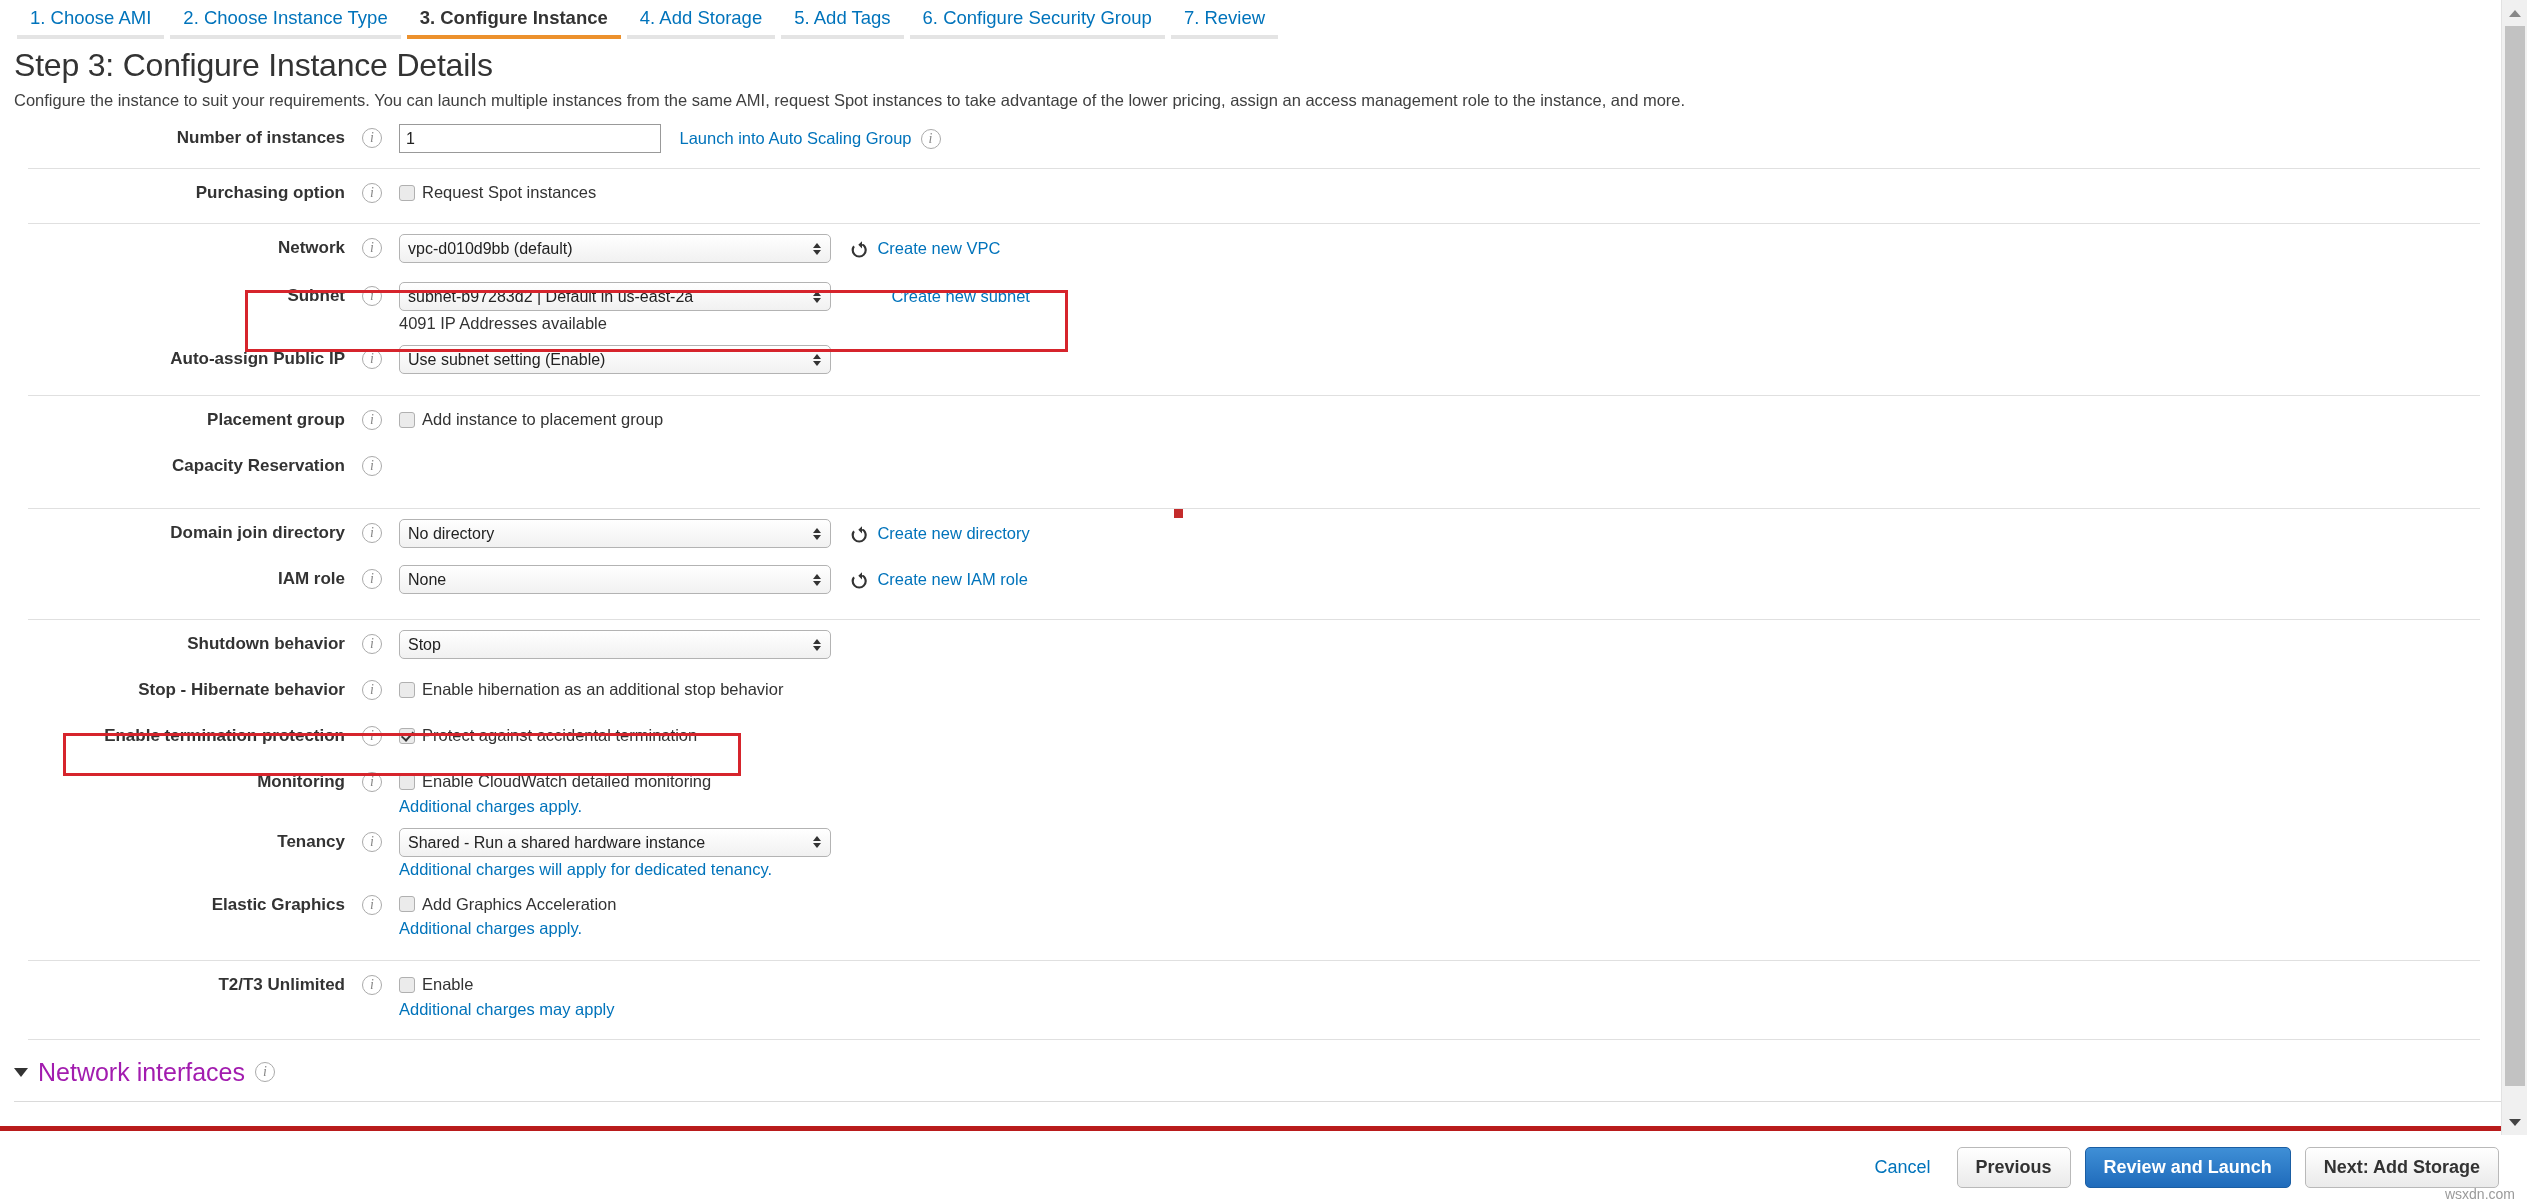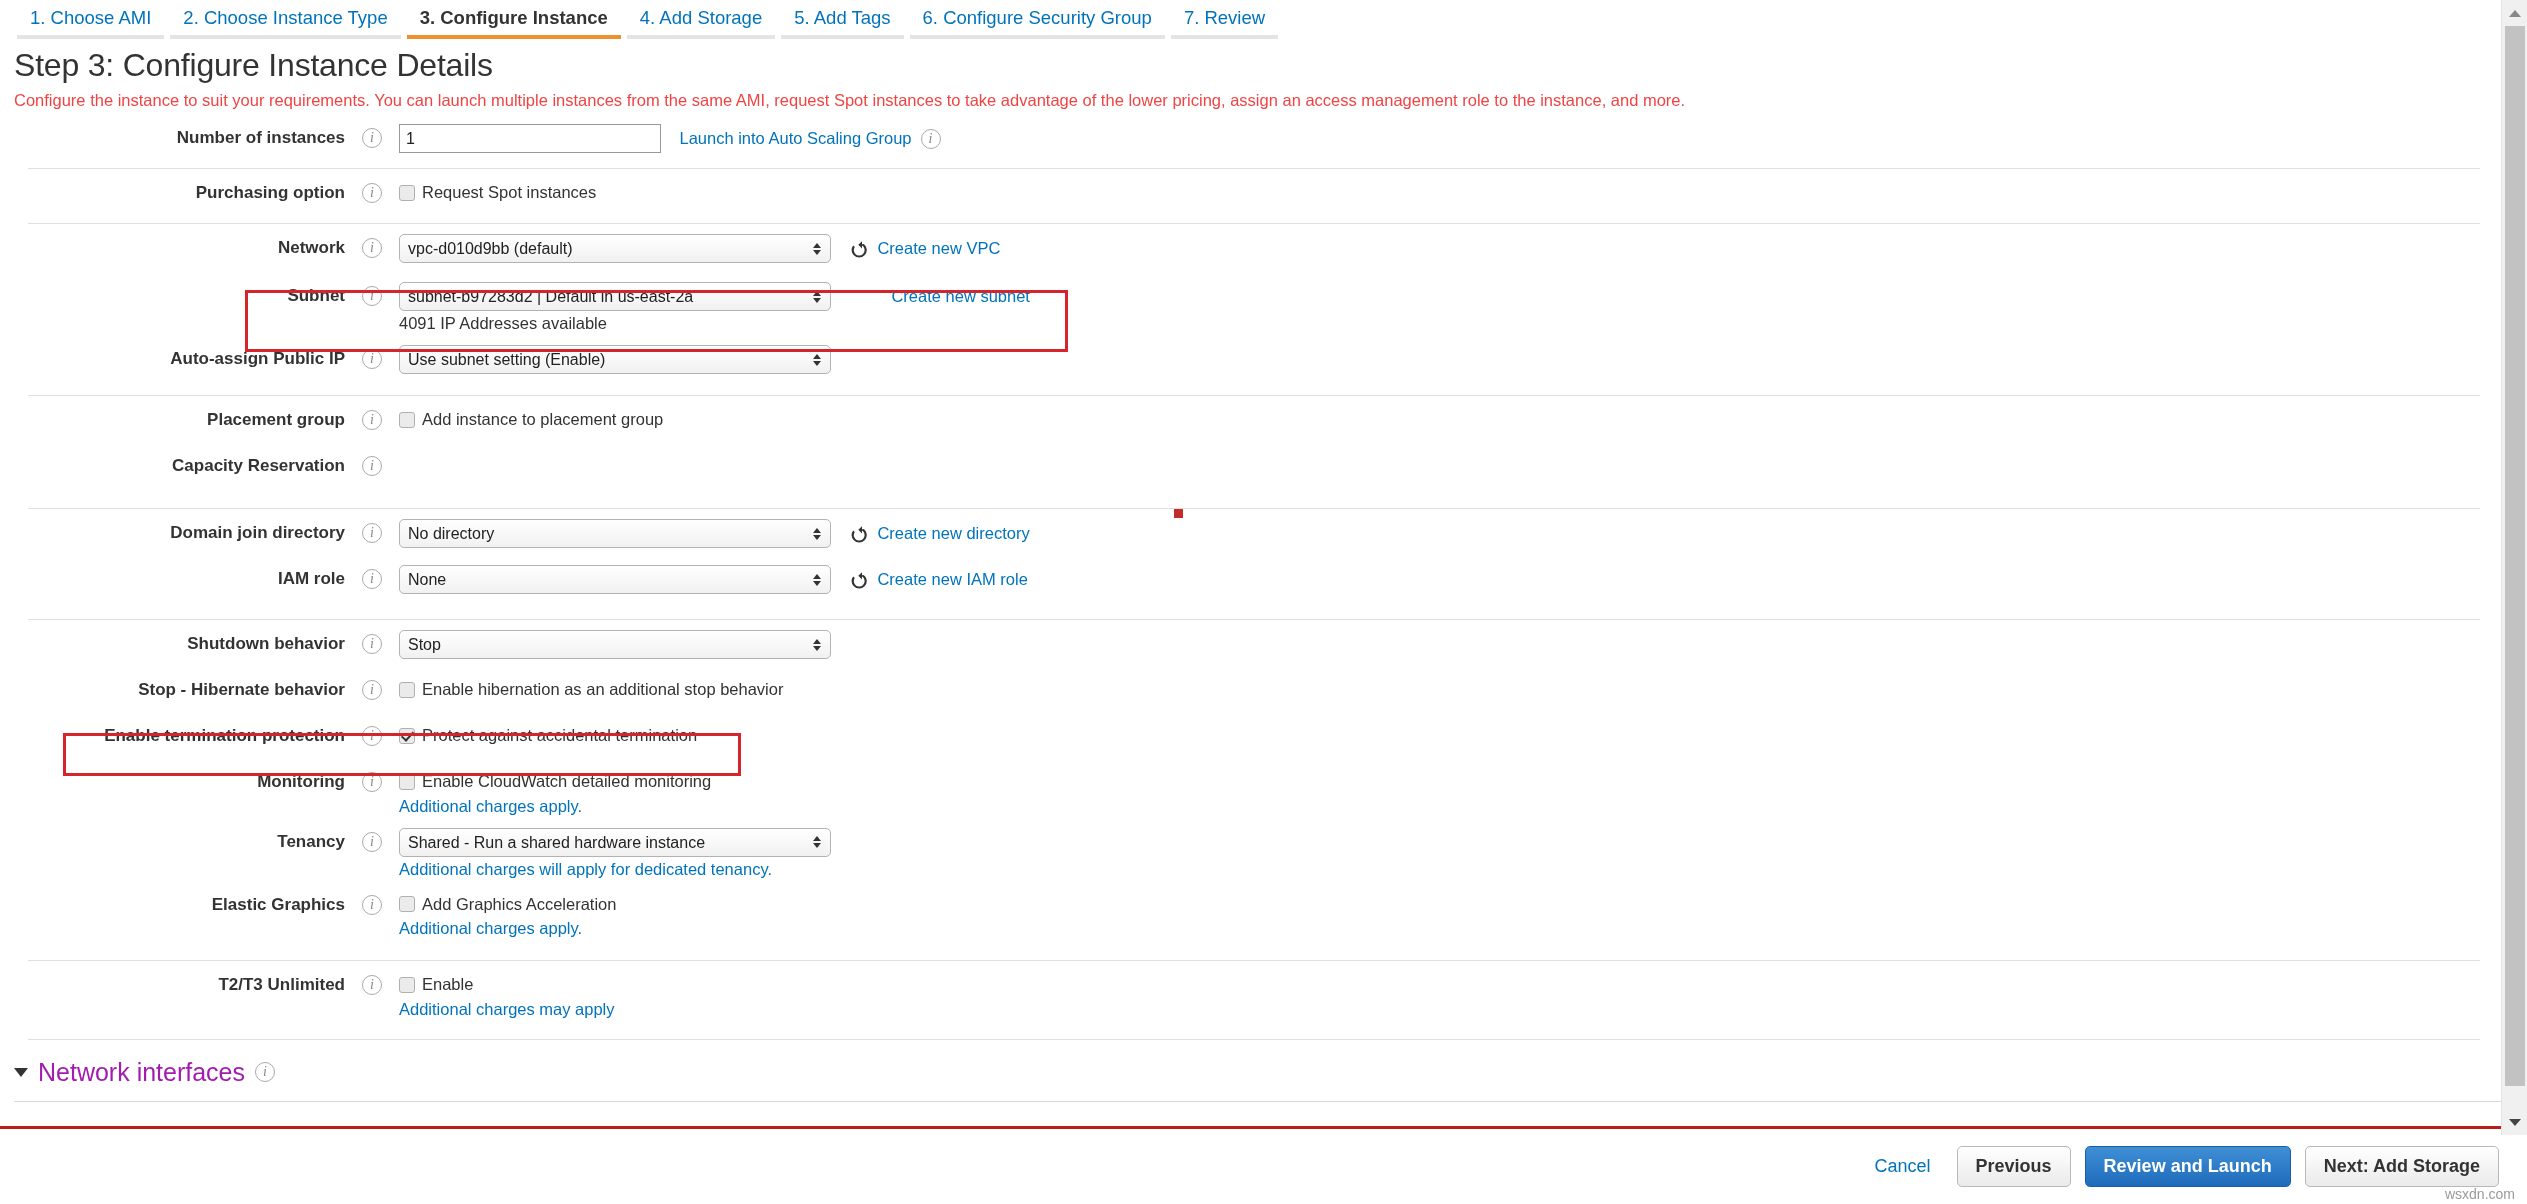--- a/index.html
+++ b/index.html
@@ -51,21 +51,21 @@
   .page-head { padding: 10px 0 0 14px; }
   .page-title {
     font-size: 32px;
     font-weight: normal;
     color: #333333;
     margin: 0 0 7px 0;
     letter-spacing: -0.2px;
   }
   .page-subtitle {
     font-size: 16.5px;
-    color: #ef4444;
+    color: #404040;
     margin: 0 0 2px 0;
   }
 
   
   .form {
     position: relative;
     margin-top: 14px;
   }
   .row {
     display: flex;
@@ -269,21 +269,21 @@
     margin: 14px 14px 0 14px;
     height: 1px;
     background: #dadada;
   }
 
   
   .footer {
     position: absolute;
     left: 0; right: 0; bottom: 0;
     height: 78px;
-    border-top: 3px solid #b91c1c;
+    border-top: 5px solid #b91c1c;
     background: #fff;
     display: flex;
     align-items: center;
     justify-content: flex-end;
     padding-right: 28px;
     gap: 14px;
   }
   .btn {
     font-size: 18px;
     font-weight: bold;

